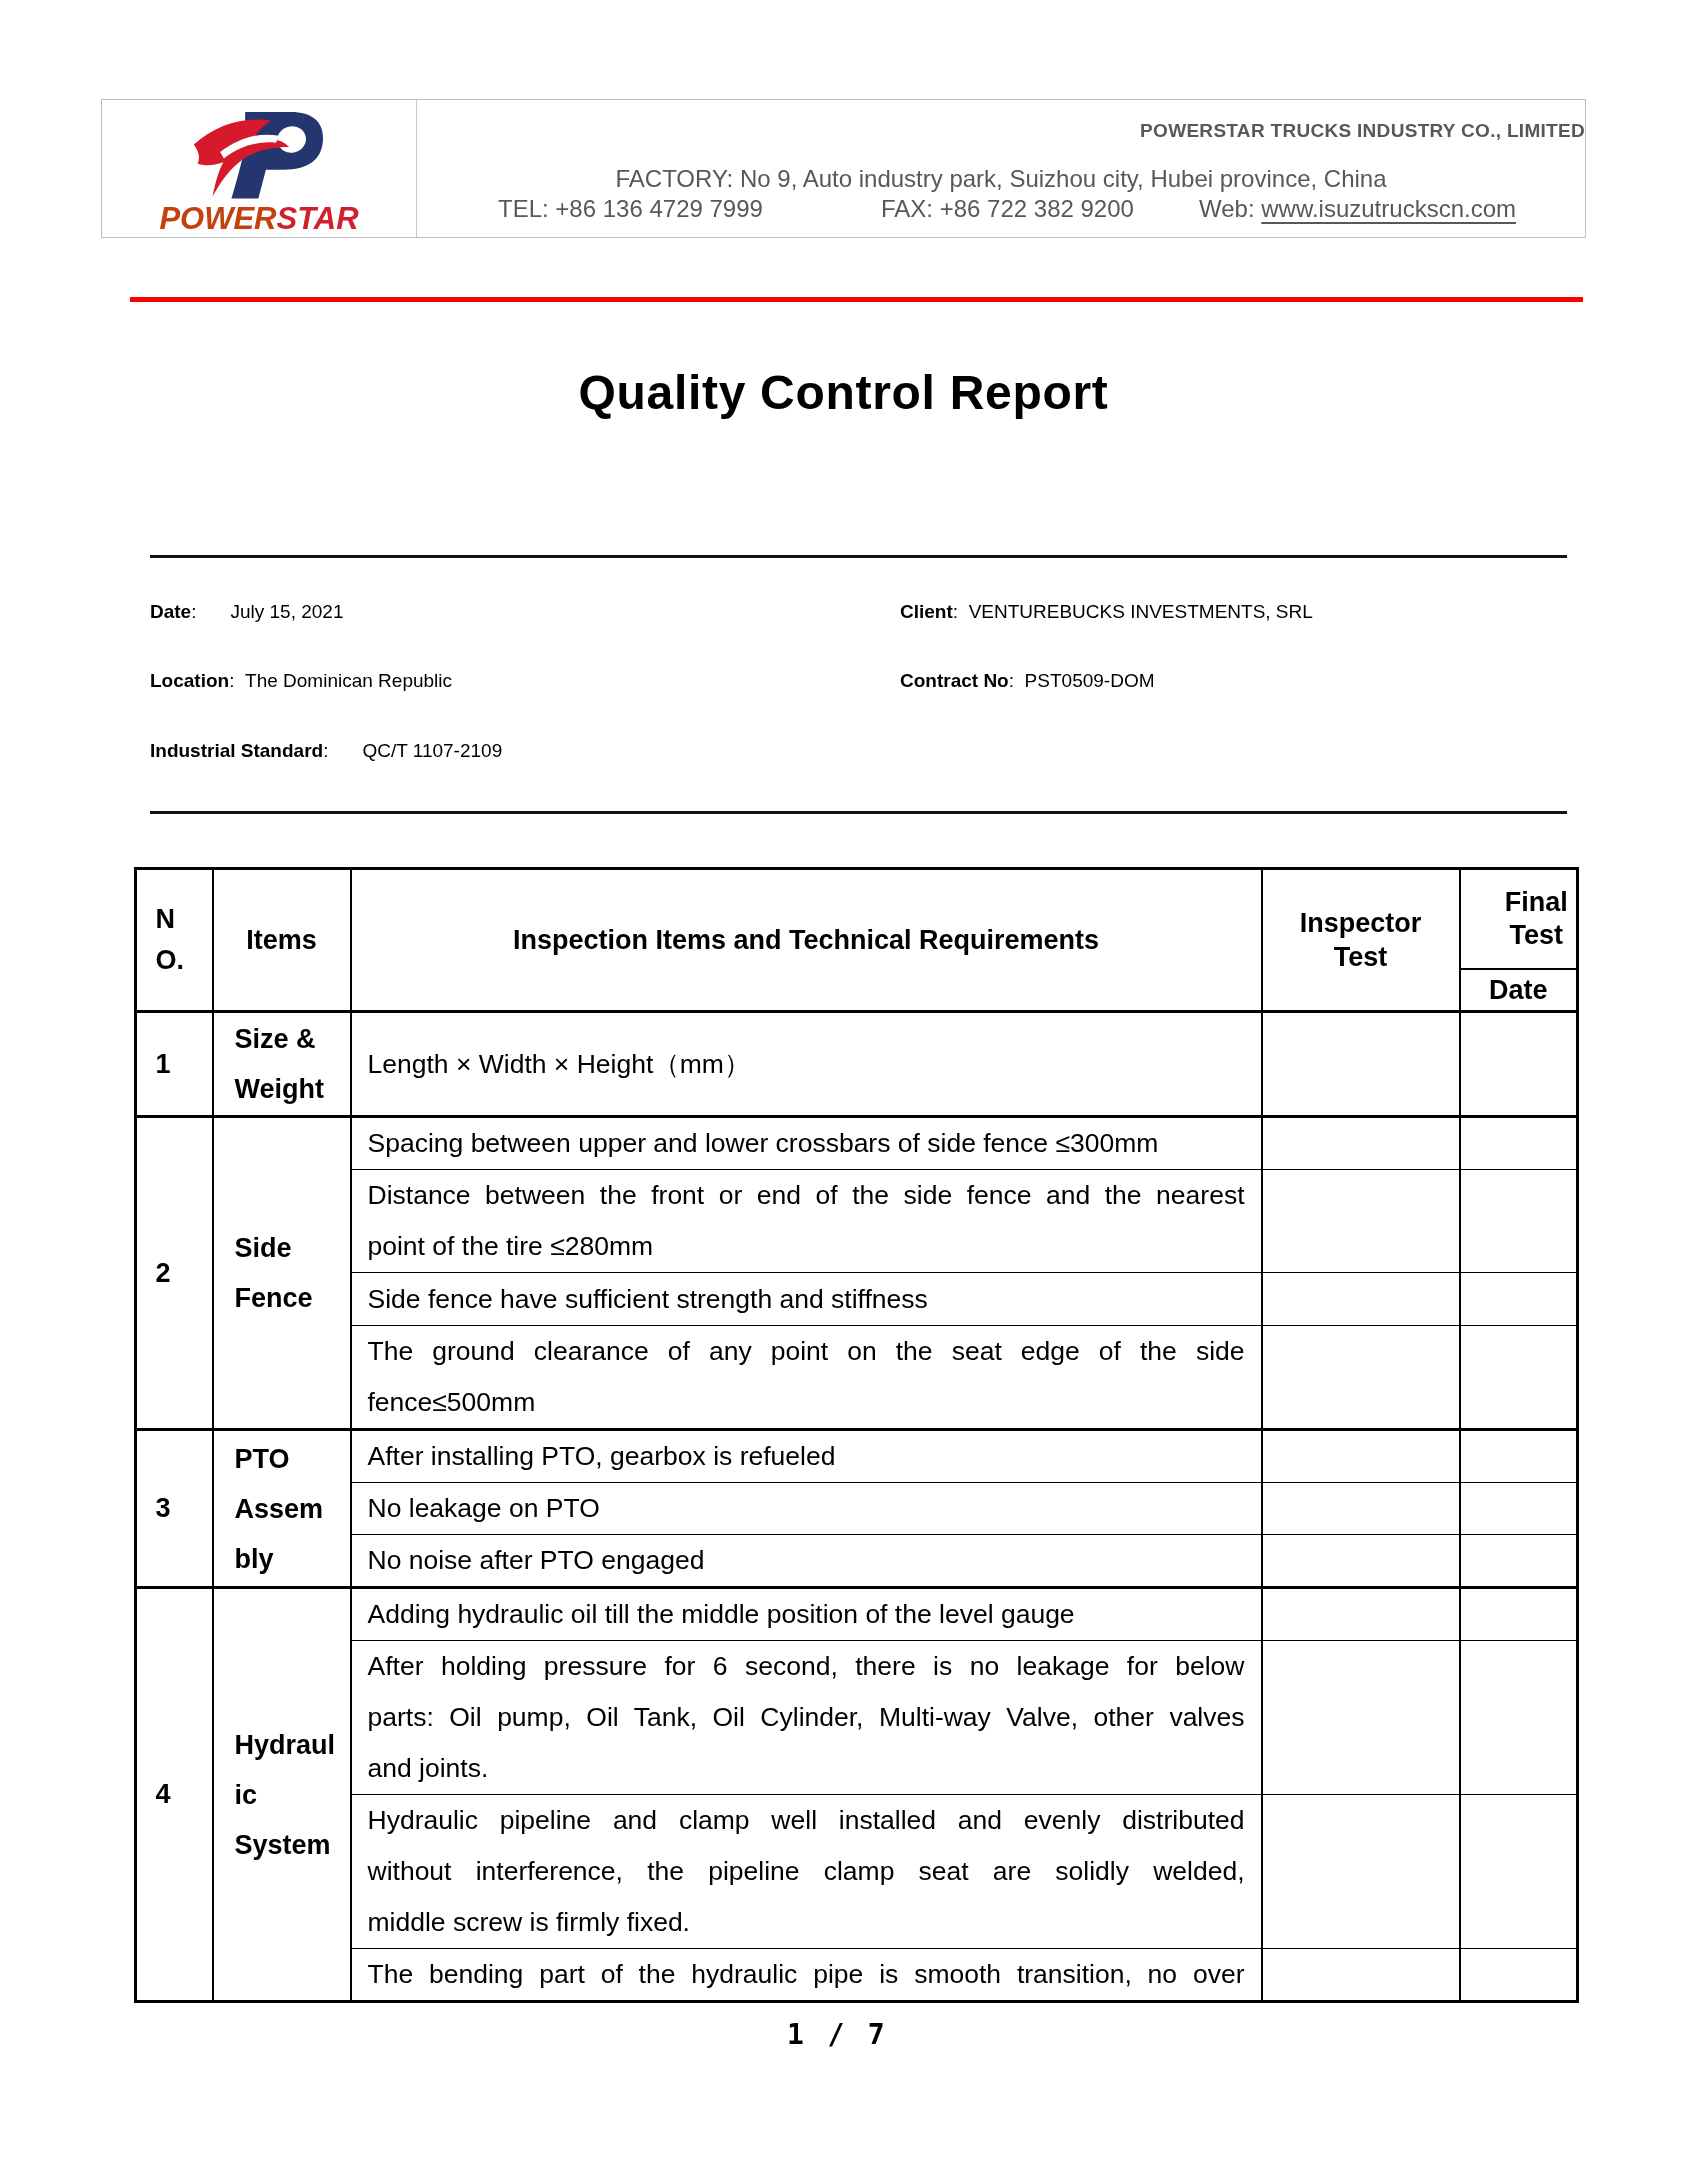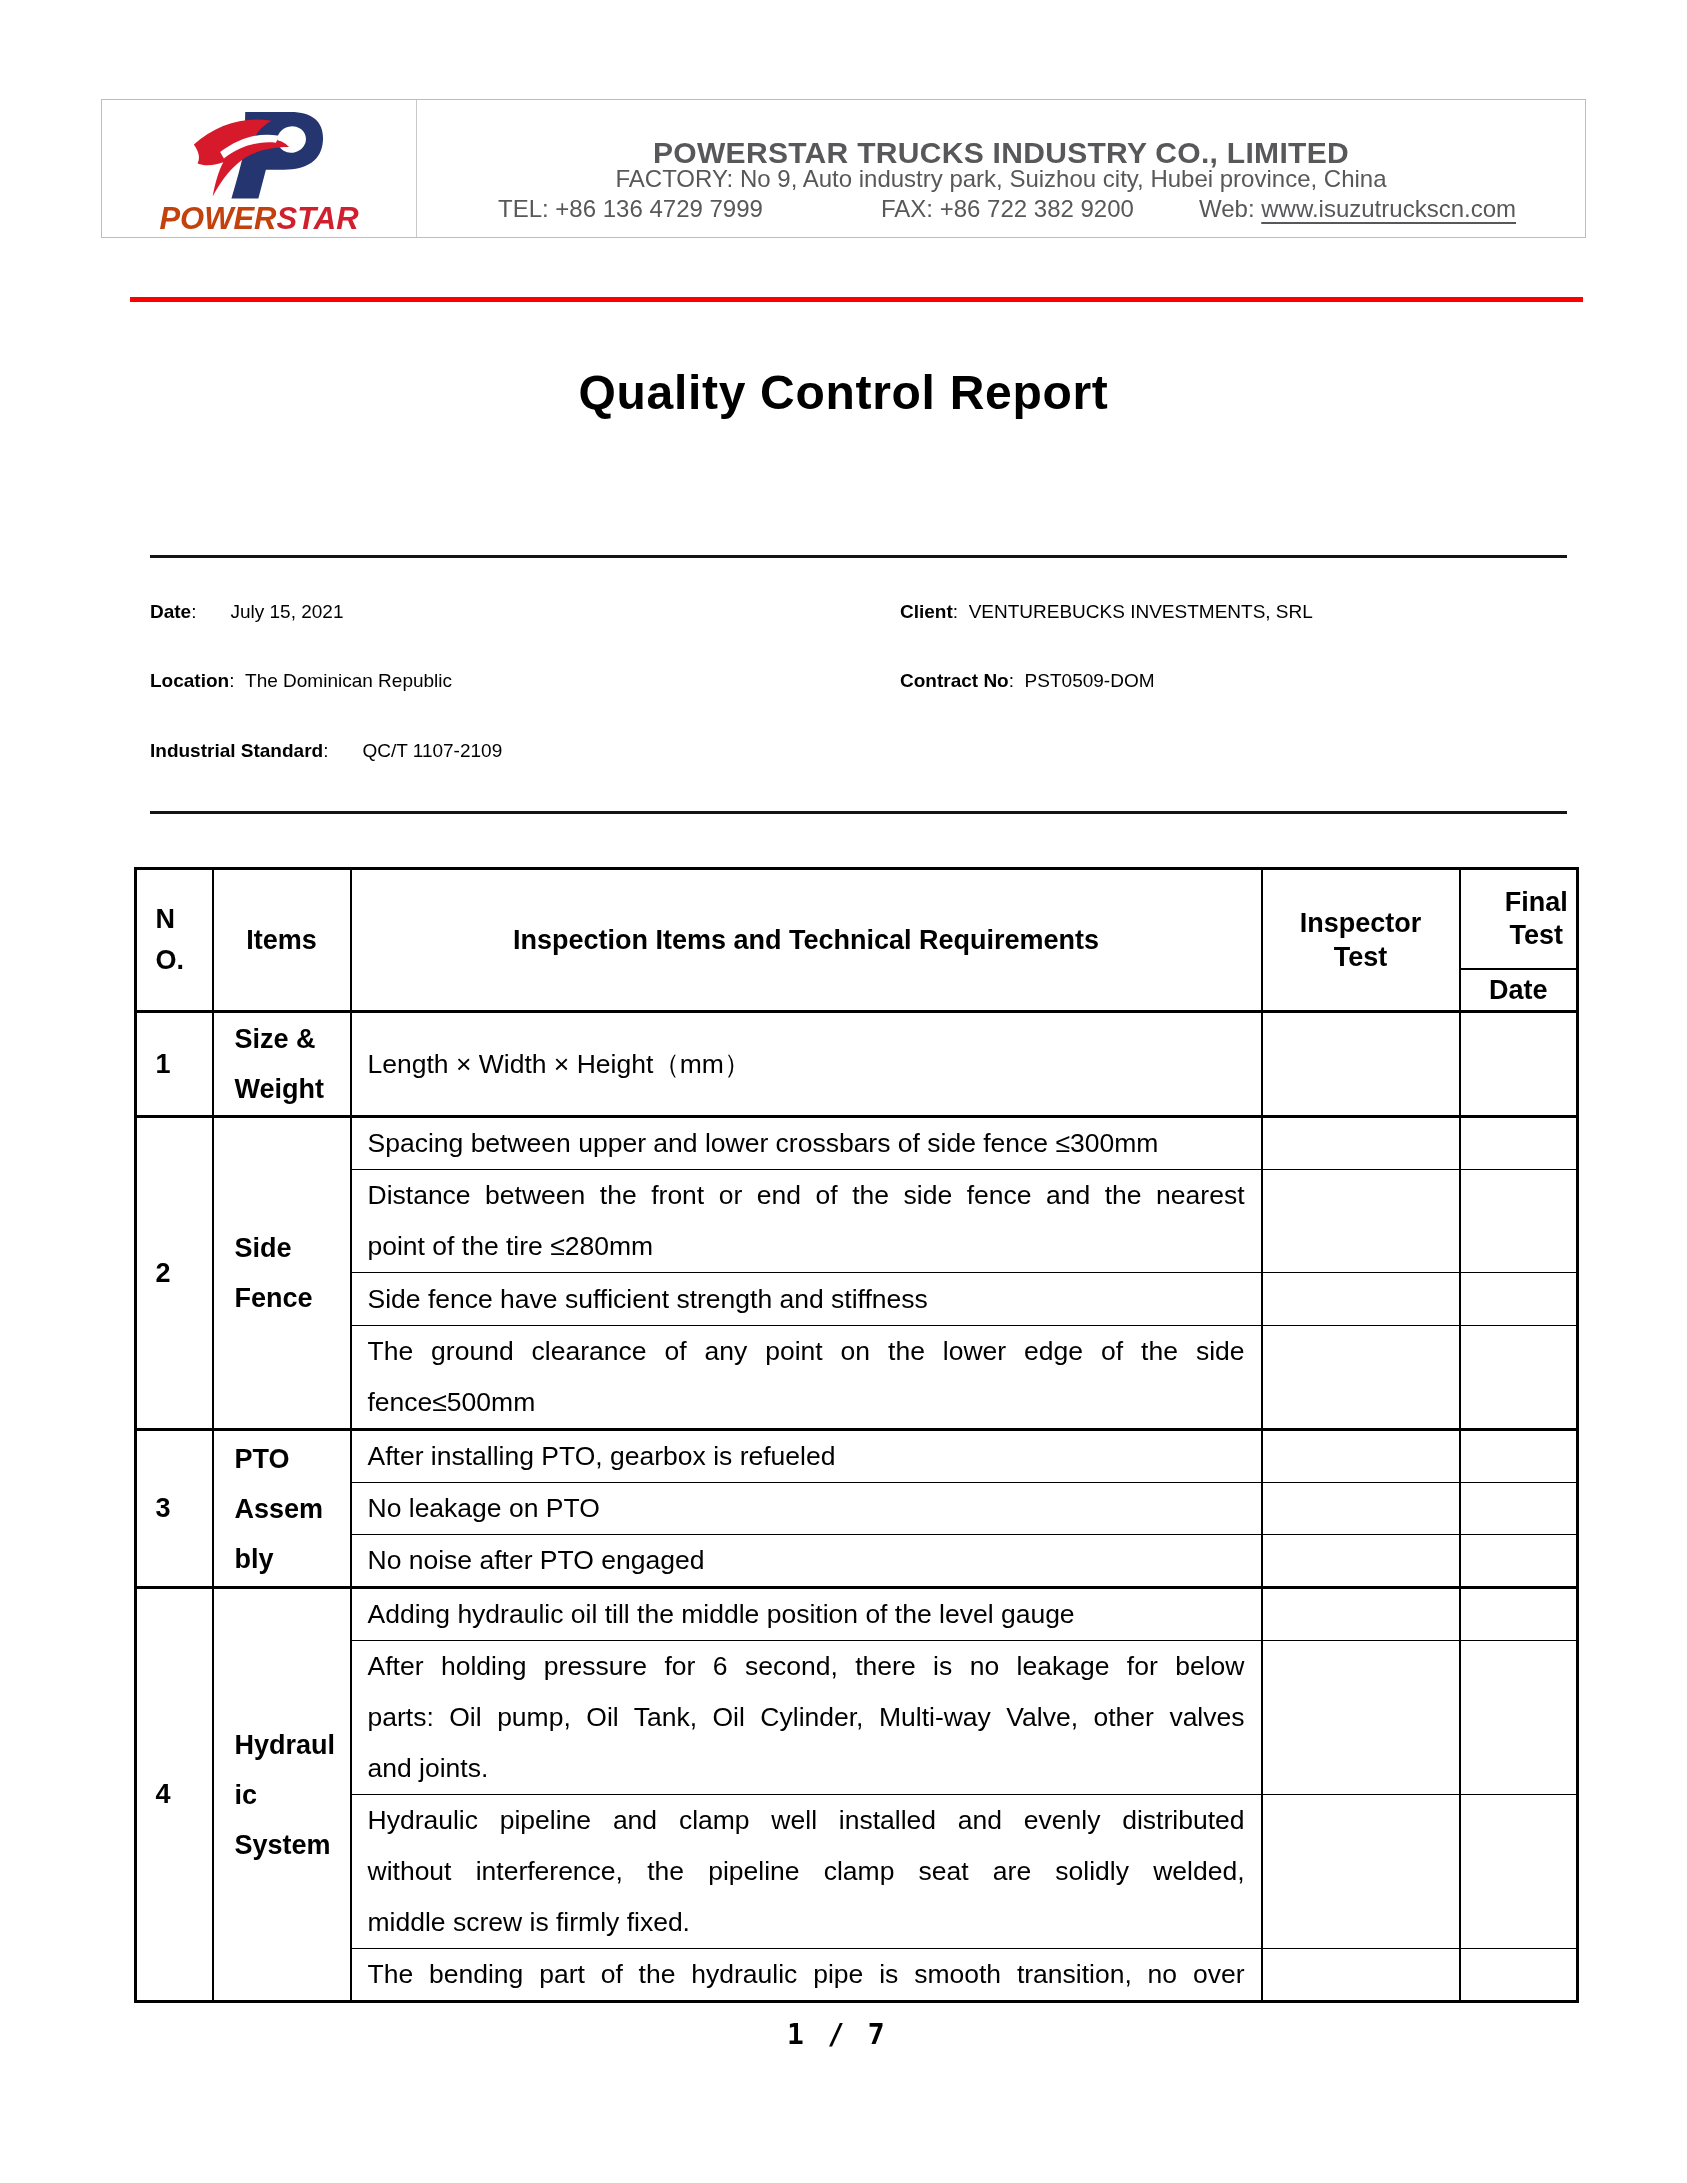--- a/index.html
+++ b/index.html
@@ -21,22 +21,22 @@
   }
   .logo-graphic{position:absolute;left:50%;top:6.6px;transform:translateX(-50%);}
   .logo-wordmark{
     position:absolute;left:0;right:0;top:101px;text-align:center;
     font-size:31px;font-weight:bold;font-style:italic;letter-spacing:0px;white-space:nowrap;
   }
   .wm-power{color:#c2410c;}
   .wm-star{color:#d01f2e;}
   .company-cell{flex:1;position:relative;color:#58585a;}
   .company-name{
-    position:absolute;left:0;right:0;top:36px;text-align:center;
-    font-size:30px;font-weight:bold;letter-spacing:0.3px;
+    position:absolute;left:0;right:0;top:20px;text-align:right;
+    font-size:19px;font-weight:bold;letter-spacing:0.3px;
   }
   .factory-line{
     position:absolute;left:0;right:0;top:65px;text-align:center;font-size:24px;
   }
   .tel-row{position:absolute;left:0;right:0;top:95px;height:33px;font-size:24px;}
   .tel-item{position:absolute;white-space:nowrap;}
   .tel-tel{left:81px;}
   .tel-fax{left:464px;}
   .tel-web{left:782px;}
   .web-url{text-decoration:underline;text-underline-offset:4.6px;color:#58585a;}
@@ -194,21 +194,21 @@
   </tr>
   <tr style="height:53px">
     <td class="req">
           <div class="ln">Side fence have sufficient strength and stiffness</div>
         </td>
     <td class="blank"></td>
     <td class="blank"></td>
   </tr>
   <tr style="height:103px" class="gend">
     <td class="req">
-      <div class="ln j">The ground clearance of any point on the lower edge of the side</div>
+      <div class="ln j">The ground clearance of any point on the seat edge of the side</div>
       <div class="ln">fence≤500mm</div>
     </td>
     <td class="blank"></td>
     <td class="blank"></td>
   </tr>
 
   <tr style="height:50px">
     <td class="no" rowspan="3">3</td>
     <td class="item" rowspan="3">PTO
 Assem

